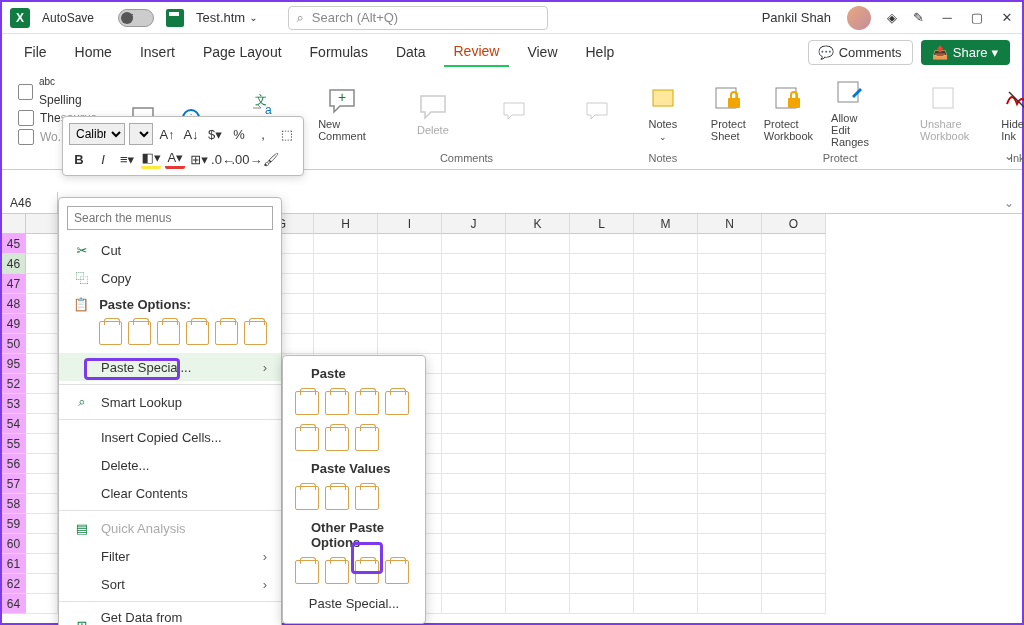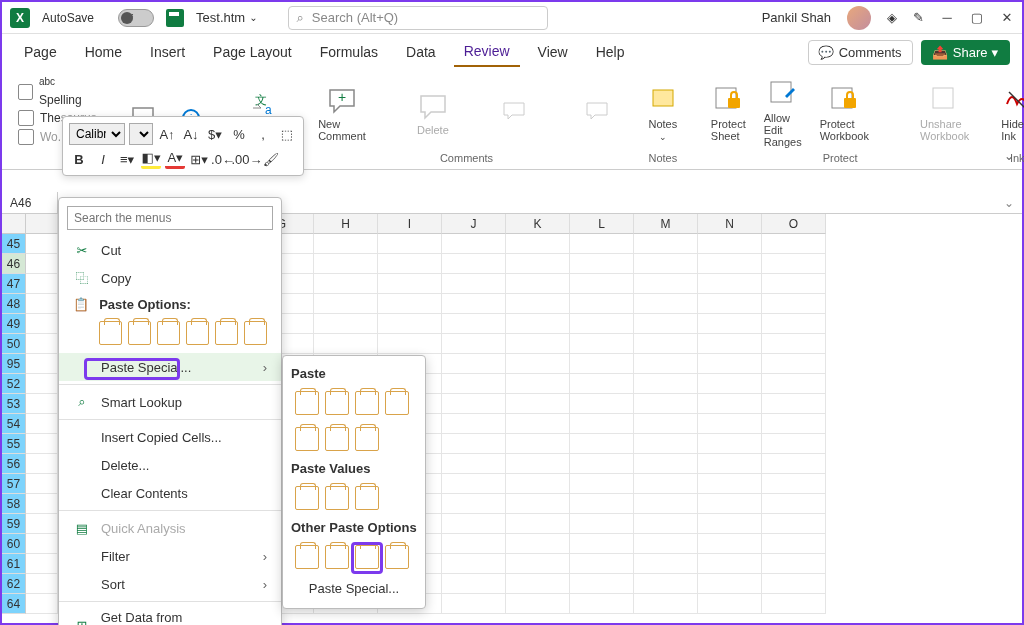--- a/index.html
+++ b/index.html
@@ -14,21 +14,21 @@
 .save-ico::after{content:"";position:absolute;top:3px;left:3px;width:10px;height:4px;background:#fff;}
 .fname{margin-left:12px;font-size:13px;}
 .chev{margin-left:4px;font-size:10px;}
 .search{flex:1;max-width:260px;margin-left:30px;height:24px;border:1px solid #ccc;border-radius:4px;display:flex;align-items:center;padding:0 8px;color:#888;}
 .search .mag{margin-right:8px;}
 .user{margin-left:auto;display:flex;align-items:center;gap:16px;}
 .avatar{width:24px;height:24px;border-radius:50%;background:linear-gradient(135deg,#e8a87c,#c38d9e);}
 .winbtn{width:14px;height:14px;display:inline-flex;align-items:center;justify-content:center;color:#444;}
 .tabs{height:36px;display:flex;align-items:center;padding:0 12px;gap:8px;}
 .tab{padding:6px 10px;font-size:14px;cursor:pointer;}
-.tab.active{border-bottom:2px solid #a16207;color:#4c1d95;}
+.tab.active{border-bottom:2px solid #22c55e;color:#c2410c;}
 .rbtn{margin-left:auto;display:flex;gap:8px;}
 .cbtn{padding:4px 10px;border:1px solid #ccc;border-radius:4px;display:flex;align-items:center;gap:4px;font-size:13px;}
 .sbtn{padding:4px 12px;background:#107c41;color:#fff;border-radius:4px;display:flex;align-items:center;gap:4px;font-size:13px;}
 .ribbon{height:100px;border-bottom:1px solid #ccc;display:flex;padding:4px 12px;position:relative;}
 .rgroup{display:flex;flex-direction:column;align-items:center;height:92px;}
 .rgroup .icons{flex:1;display:flex;align-items:center;gap:6px;}
 .rgroup .label{font-size:11px;color:#666;margin-bottom:2px;}
 .rsep{width:1px;background:#ddd;margin:8px 10px;}
 .bigbtn{display:flex;flex-direction:column;align-items:center;justify-content:center;padding:4px 6px;font-size:11px;color:#444;gap:2px;border-radius:3px;}
 .bigbtn.dis{color:#aaa;margin-left:33px;}
@@ -41,39 +41,39 @@
 .mt-sel{border:1px solid #aaa;height:22px;font-size:12px;padding:0 2px;}
 .mt-ico{width:20px;height:20px;display:inline-flex;align-items:center;justify-content:center;font-size:13px;border-radius:2px;}
 .namebox{position:absolute;top:190px;left:0;right:0;height:22px;display:flex;align-items:center;border-bottom:1px solid #ccc;font-size:12px;}
 .nb-cell{width:56px;padding-left:8px;border-right:1px solid #ccc;height:100%;display:flex;align-items:center;}
 .grid{position:absolute;top:212px;left:0;right:0;bottom:0;}
 .colheaders{display:flex;height:20px;}
 .rowhdr{width:24px;border-right:1px solid #ccc;border-bottom:1px solid #ccc;background:#f3f3f3;}
 .colhdr{flex:1;max-width:64px;border-right:1px solid #ddd;border-bottom:1px solid #ccc;background:#f3f3f3;text-align:center;font-size:12px;line-height:20px;}
 .rows{}
 .row{display:flex;height:20px;}
-.rhdr{width:24px;border-right:1px solid #ccc;border-bottom:1px solid #ddd;background:#7dd3fc;text-align:center;font-size:12px;line-height:20px;}
+.rhdr{width:24px;border-right:1px solid #ccc;border-bottom:1px solid #ddd;background:#f0abfc;text-align:center;font-size:12px;line-height:20px;}
 .cell{flex:1;max-width:64px;border-right:1px solid #e5e5e5;border-bottom:1px solid #e5e5e5;}
 .row.sel .rhdr{background:#d5e8d5;}
 .ctxmenu{position:absolute;left:56px;top:195px;width:224px;background:#fff;border:1px solid #bbb;border-radius:4px;box-shadow:0 3px 12px rgba(0,0,0,.2);z-index:20;padding:4px 0;}
 .ctx-search{margin:4px 8px 6px 8px;}
 .ctx-search input{width:100%;height:24px;border:1px solid #aaa;padding:0 6px;font-size:12px;}
 .ctx-item{display:flex;align-items:center;gap:10px;padding:5px 14px;font-size:13px;cursor:pointer;}
 .ctx-item .ico{width:18px;height:18px;display:inline-flex;align-items:center;justify-content:center;color:#107c41;}
 .ctx-item.hl{background:#e8f5e8;}
 .ctx-item .arrow{margin-left:auto;color:#666;}
 .ctx-item.dis{color:#aaa;}
 .ctx-sep{height:1px;background:#e0e0e0;margin:3px 0;}
 .ctx-hdr{padding:5px 14px;font-weight:bold;font-size:13px;display:flex;align-items:center;gap:10px;}
 .ctx-icons{display:flex;gap:6px;padding:4px 14px 8px 40px;}
 .pico{width:24px;height:24px;border:1px solid #d9a34a;border-radius:2px;background:#fff;position:relative;}
 .pico::before{content:"";position:absolute;top:-4px;left:4px;width:14px;height:6px;border:1px solid #d9a34a;border-bottom:none;border-radius:3px 3px 0 0;}
 .highlight-box{position:absolute;border:3px solid #7c3aed;border-radius:4px;z-index:30;pointer-events:none;}
 .submenu{position:absolute;left:280px;top:353px;width:144px;background:#fff;border:1px solid #bbb;border-radius:4px;box-shadow:0 3px 12px rgba(0,0,0,.2);z-index:20;padding:6px 0;}
-.sub-hdr{padding:4px 8px;font-weight:bold;font-size:13px;}
+.sub-hdr{padding:4px 28px;font-weight:bold;font-size:13px;}
 .sub-icons{display:flex;gap:6px;padding:6px 12px;}
 .sub-item{padding:6px 12px;font-size:13px;text-align:center;cursor:pointer;}
 .collapse-chev{position:absolute;right:8px;bottom:6px;font-size:12px;color:#666;}
 </style>
 </head>
 <body>
 
 <div class="app">
 
   <div class="titlebar">
@@ -94,21 +94,21 @@
       <div class="avatar"></div>
       <span>◈</span>
       <span>✎</span>
       <span class="winbtn">─</span>
       <span class="winbtn">▢</span>
       <span class="winbtn">✕</span>
     </div>
   </div>
 
   <div class="tabs">
-    <div class="tab">Page</div>
+    <div class="tab">File</div>
     <div class="tab">Home</div>
     <div class="tab">Insert</div>
     <div class="tab">Page Layout</div>
     <div class="tab">Formulas</div>
     <div class="tab">Data</div>
     <div class="tab active">Review</div>
     <div class="tab">View</div>
     <div class="tab">Help</div>
     <div class="rbtn">
       <div class="cbtn">💬 <span>Comments</span></div>
@@ -212,31 +212,31 @@
             <svg class="isvg" viewBox="0 0 32 32">
               <rect x="4" y="4" width="20" height="20" fill="none" stroke="#888"></rect>
               <rect x="16" y="14" width="12" height="10" fill="#f2a500" rx="1"></rect>
               <path d="M19 14 v-3 a3 3 0 0 1 6 0 v3" fill="none" stroke="#f2a500" stroke-width="2"></path>
             </svg>
             <span>Protect Sheet</span>
           </div>
         <div class="bigbtn">
             <svg class="isvg" viewBox="0 0 32 32">
               <rect x="4" y="4" width="20" height="20" fill="none" stroke="#888"></rect>
-              <path d="M18 18 l8 -8 l2 2 l-8 8 z" fill="#0078d4"></path>
-            </svg>
-            <span>Allow Edit Ranges</span>
-          </div>
-        <div class="bigbtn">
-            <svg class="isvg" viewBox="0 0 32 32">
-              <rect x="4" y="4" width="20" height="20" fill="none" stroke="#888"></rect>
               <rect x="16" y="14" width="12" height="10" fill="#f2a500" rx="1"></rect>
               <path d="M19 14 v-3 a3 3 0 0 1 6 0 v3" fill="none" stroke="#f2a500" stroke-width="2"></path>
             </svg>
             <span>Protect Workbook</span>
+          </div>
+        <div class="bigbtn">
+            <svg class="isvg" viewBox="0 0 32 32">
+              <rect x="4" y="4" width="20" height="20" fill="none" stroke="#888"></rect>
+              <path d="M18 18 l8 -8 l2 2 l-8 8 z" fill="#0078d4"></path>
+            </svg>
+            <span>Allow Edit Ranges</span>
           </div>
         <div class="bigbtn dis">
             <svg class="isvg" viewBox="0 0 32 32">
               <rect x="4" y="4" width="20" height="20" fill="none" stroke="#ccc"></rect>
             </svg>
             <span>Unshare Workbook</span>
           </div>
       </div>
       <div class="label">Protect</div>
     </div>

